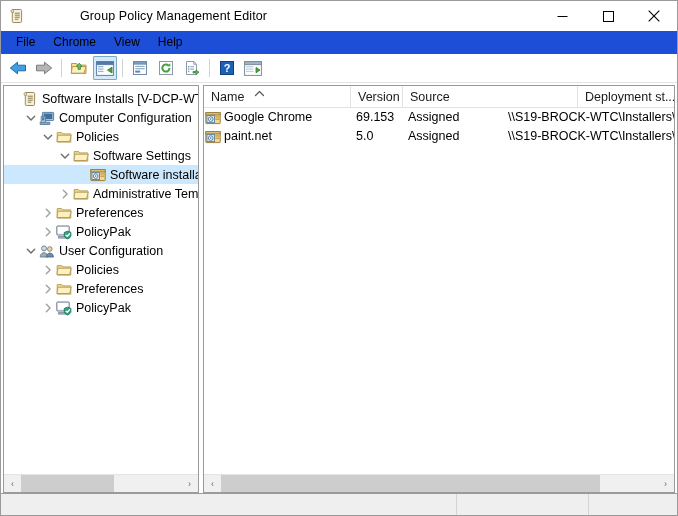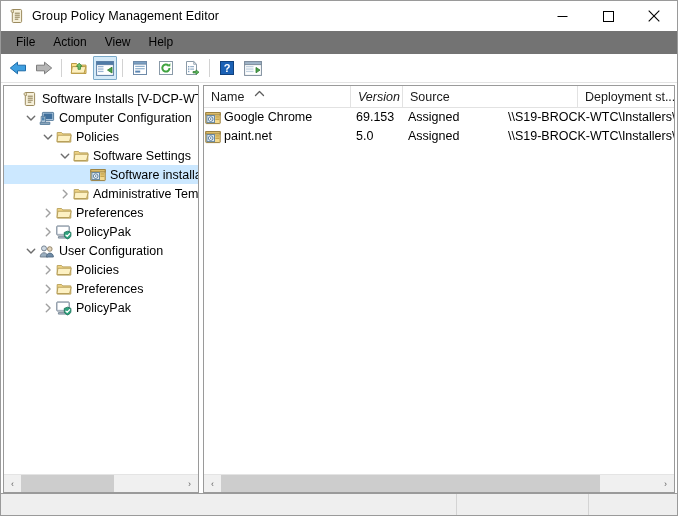--- a/index.html
+++ b/index.html
@@ -29,20 +29,21 @@
   }
 
   
   .titlebar {
     height: 30px;
     flex: 0 0 30px;
     background: #ffffff;
     display: flex;
     align-items: center;
     position: relative;
+    gap: 48px;
   }
   .title-icon {
     width: 16px; height: 16px;
     margin-left: 8px;
     margin-right: 7px;
     flex: 0 0 16px;
     position: relative;
   }
   .title-text {
     font-size: 12.5px;
@@ -65,21 +66,21 @@
     background: transparent;
     border: none;
     padding: 0;
   }
   .cap-btn svg { display: block; }
 
   
   .menubar {
     height: 23px;
     flex: 0 0 23px;
-    background: #737373;
+    background: #1d4ed8;
     display: flex;
     align-items: center;
     padding-left: 6px;
   }
   .menu-item {
     font-size: 12px;
     padding: 3px 9px 4px 9px;
     color: #000;
     white-space: nowrap;
     line-height: 14px;
@@ -329,21 +330,21 @@
         <svg width="12" height="12" viewBox="0 0 12 12">
             <line x1="0.7" y1="0.7" x2="11.3" y2="11.3" stroke="#000" stroke-width="1.1"></line>
             <line x1="11.3" y1="0.7" x2="0.7" y2="11.3" stroke="#000" stroke-width="1.1"></line>
           </svg>
       </button>
     </div>
   </div>
 
   <div class="menubar">
     <div class="menu-item">File</div>
-    <div class="menu-item">Action</div>
+    <div class="menu-item">Chrome</div>
     <div class="menu-item">View</div>
     <div class="menu-item">Help</div>
   </div>
 
   <div class="toolbar">
 
     <div class="tb-btn">
       <svg width="18" height="16" viewBox="0 0 18 16">
         <path d="M8.5 2.2 L8.5 5.2 L16.5 5.2 L16.5 10.8 L8.5 10.8 L8.5 13.8 L1.3 8z" fill="#3f9fe0" stroke="#1c6ba8" stroke-width="1" stroke-linejoin="round"></path>
       </svg>
@@ -640,21 +641,21 @@
     <div class="splitter"></div>
 
     <div class="pane pane-right">
       <div class="lv-header" id="lv-header">
           <div class="lv-col" style="flex: 0 0 147px;">
             <span class="sort-arrow"><svg width="11" height="7" viewBox="0 0 11 7">
                 <path d="M1.5 5.5 L5.5 1.5 L9.5 5.5" fill="none" stroke="#5d5d5d" stroke-width="1.3" stroke-linecap="round" stroke-linejoin="round"></path>
               </svg></span>
             <span>Name</span>
           </div>
-          <div class="lv-col" style="flex: 0 0 52px; font-style: italic;">
+          <div class="lv-col" style="flex: 0 0 52px;">
             <span>Version</span>
           </div>
           <div class="lv-col" style="flex: 0 0 175px;">
             <span>Source</span>
           </div>
           <div class="lv-col" style="flex: 0 0 100px;">
             <span>Deployment st...</span>
           </div>
         </div>
       <div class="pane-body">

